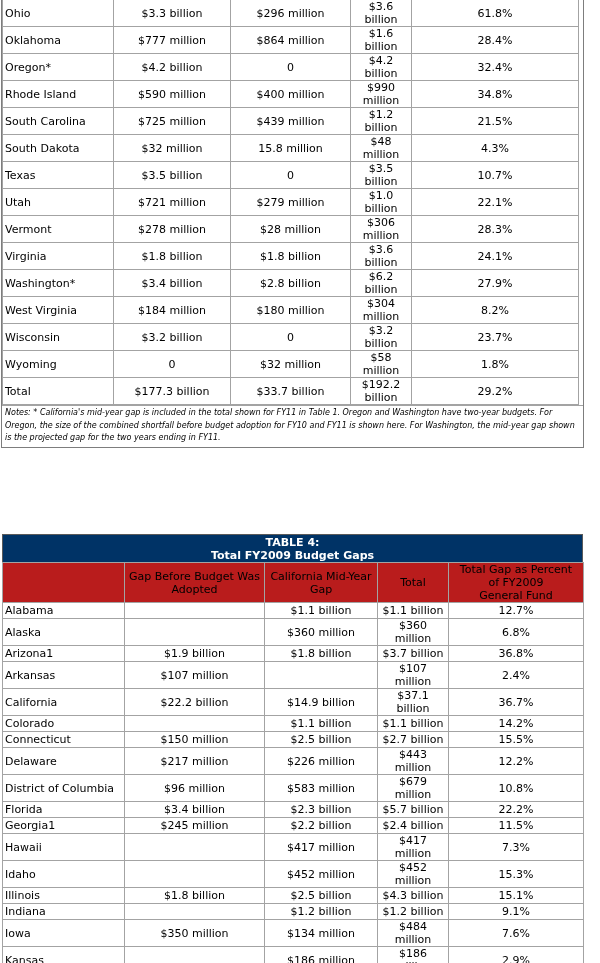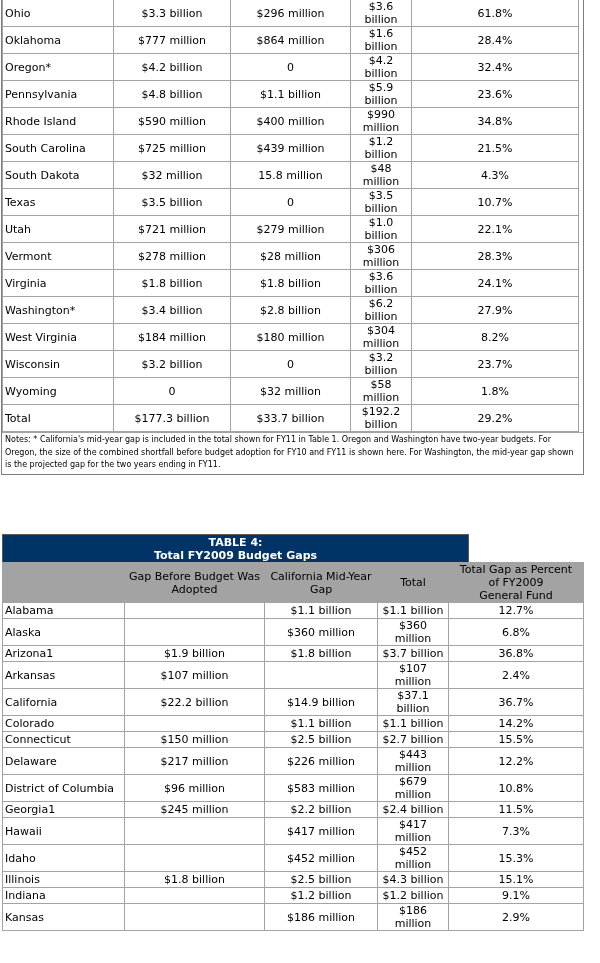--- a/index.html
+++ b/index.html
@@ -41,45 +41,46 @@
   }
   table.t-top td { height: 26px; }
   table.grid td:first-child { text-align: left; margin-left: 16px; }
 
   .notes {
     border-top: 1px solid #a3a3a3;
     font-size: 8px;
     line-height: 12.5px;
     padding: 1px 3px 2px 3px;
     color: #000000;
+    font-style: italic;
   }
 
   
   .bottom-section {
     position: absolute;
     left: 2px; top: 534px;
     width: 581px;
   }
   .t4-title {
     box-sizing: border-box;
-    width: 467px;
+    width: 581px;
     background: #003366;
     border: 1px solid #5a5a5a;
     border-bottom: none;
     color: #ffffff;
     font-weight: bold;
     font-size: 11px;
     line-height: 13px;
     text-align: center;
     white-space: pre-line;
     padding: 1px 0 0 0;
   }
   table.t4 { width: 581px; border: 1px solid #7d7d7d; }
   table.t4 th {
-    background: #a3a3a3;
+    background: #b91c1c;
     height: 39px;
   }
   table.t4 td { height: 15px; }
 </style>
 </head>
 <body>
 
 <div class="top-section">
   <table class="grid t-top">
     <colgroup>
@@ -106,28 +107,20 @@
 billion</td>
           <td>28.4%</td>
         </tr>
         <tr>
           <td>Oregon*</td>
           <td>$4.2 billion</td>
           <td>0</td>
           <td>$4.2
 billion</td>
           <td>32.4%</td>
-        </tr>
-        <tr>
-          <td>Pennsylvania</td>
-          <td>$4.8 billion</td>
-          <td>$1.1 billion</td>
-          <td>$5.9
-billion</td>
-          <td>23.6%</td>
         </tr>
         <tr>
           <td>Rhode Island</td>
           <td>$590 million</td>
           <td>$400 million</td>
           <td>$990
 million</td>
           <td>34.8%</td>
         </tr>
         <tr>
@@ -310,20 +303,27 @@
         </tr>
         <tr>
           <td>District of Columbia</td>
           <td>$96 million</td>
           <td>$583 million</td>
           <td>$679
 million</td>
           <td>10.8%</td>
         </tr>
         <tr>
+          <td>Florida</td>
+          <td>$3.4 billion</td>
+          <td>$2.3 billion</td>
+          <td>$5.7 billion</td>
+          <td>22.2%</td>
+        </tr>
+        <tr>
           <td>Georgia1</td>
           <td>$245 million</td>
           <td>$2.2 billion</td>
           <td>$2.4 billion</td>
           <td>11.5%</td>
         </tr>
         <tr>
           <td>Hawaii</td>
           <td></td>
           <td>$417 million</td>
@@ -347,20 +347,28 @@
           <td>15.1%</td>
         </tr>
         <tr>
           <td>Indiana</td>
           <td></td>
           <td>$1.2 billion</td>
           <td>$1.2 billion</td>
           <td>9.1%</td>
         </tr>
         <tr>
+          <td>Iowa</td>
+          <td>$350 million</td>
+          <td>$134 million</td>
+          <td>$484
+million</td>
+          <td>7.6%</td>
+        </tr>
+        <tr>
           <td>Kansas</td>
           <td></td>
           <td>$186 million</td>
           <td>$186
 million</td>
           <td>2.9%</td>
         </tr>
       </tbody>
   </table>
 </div>

